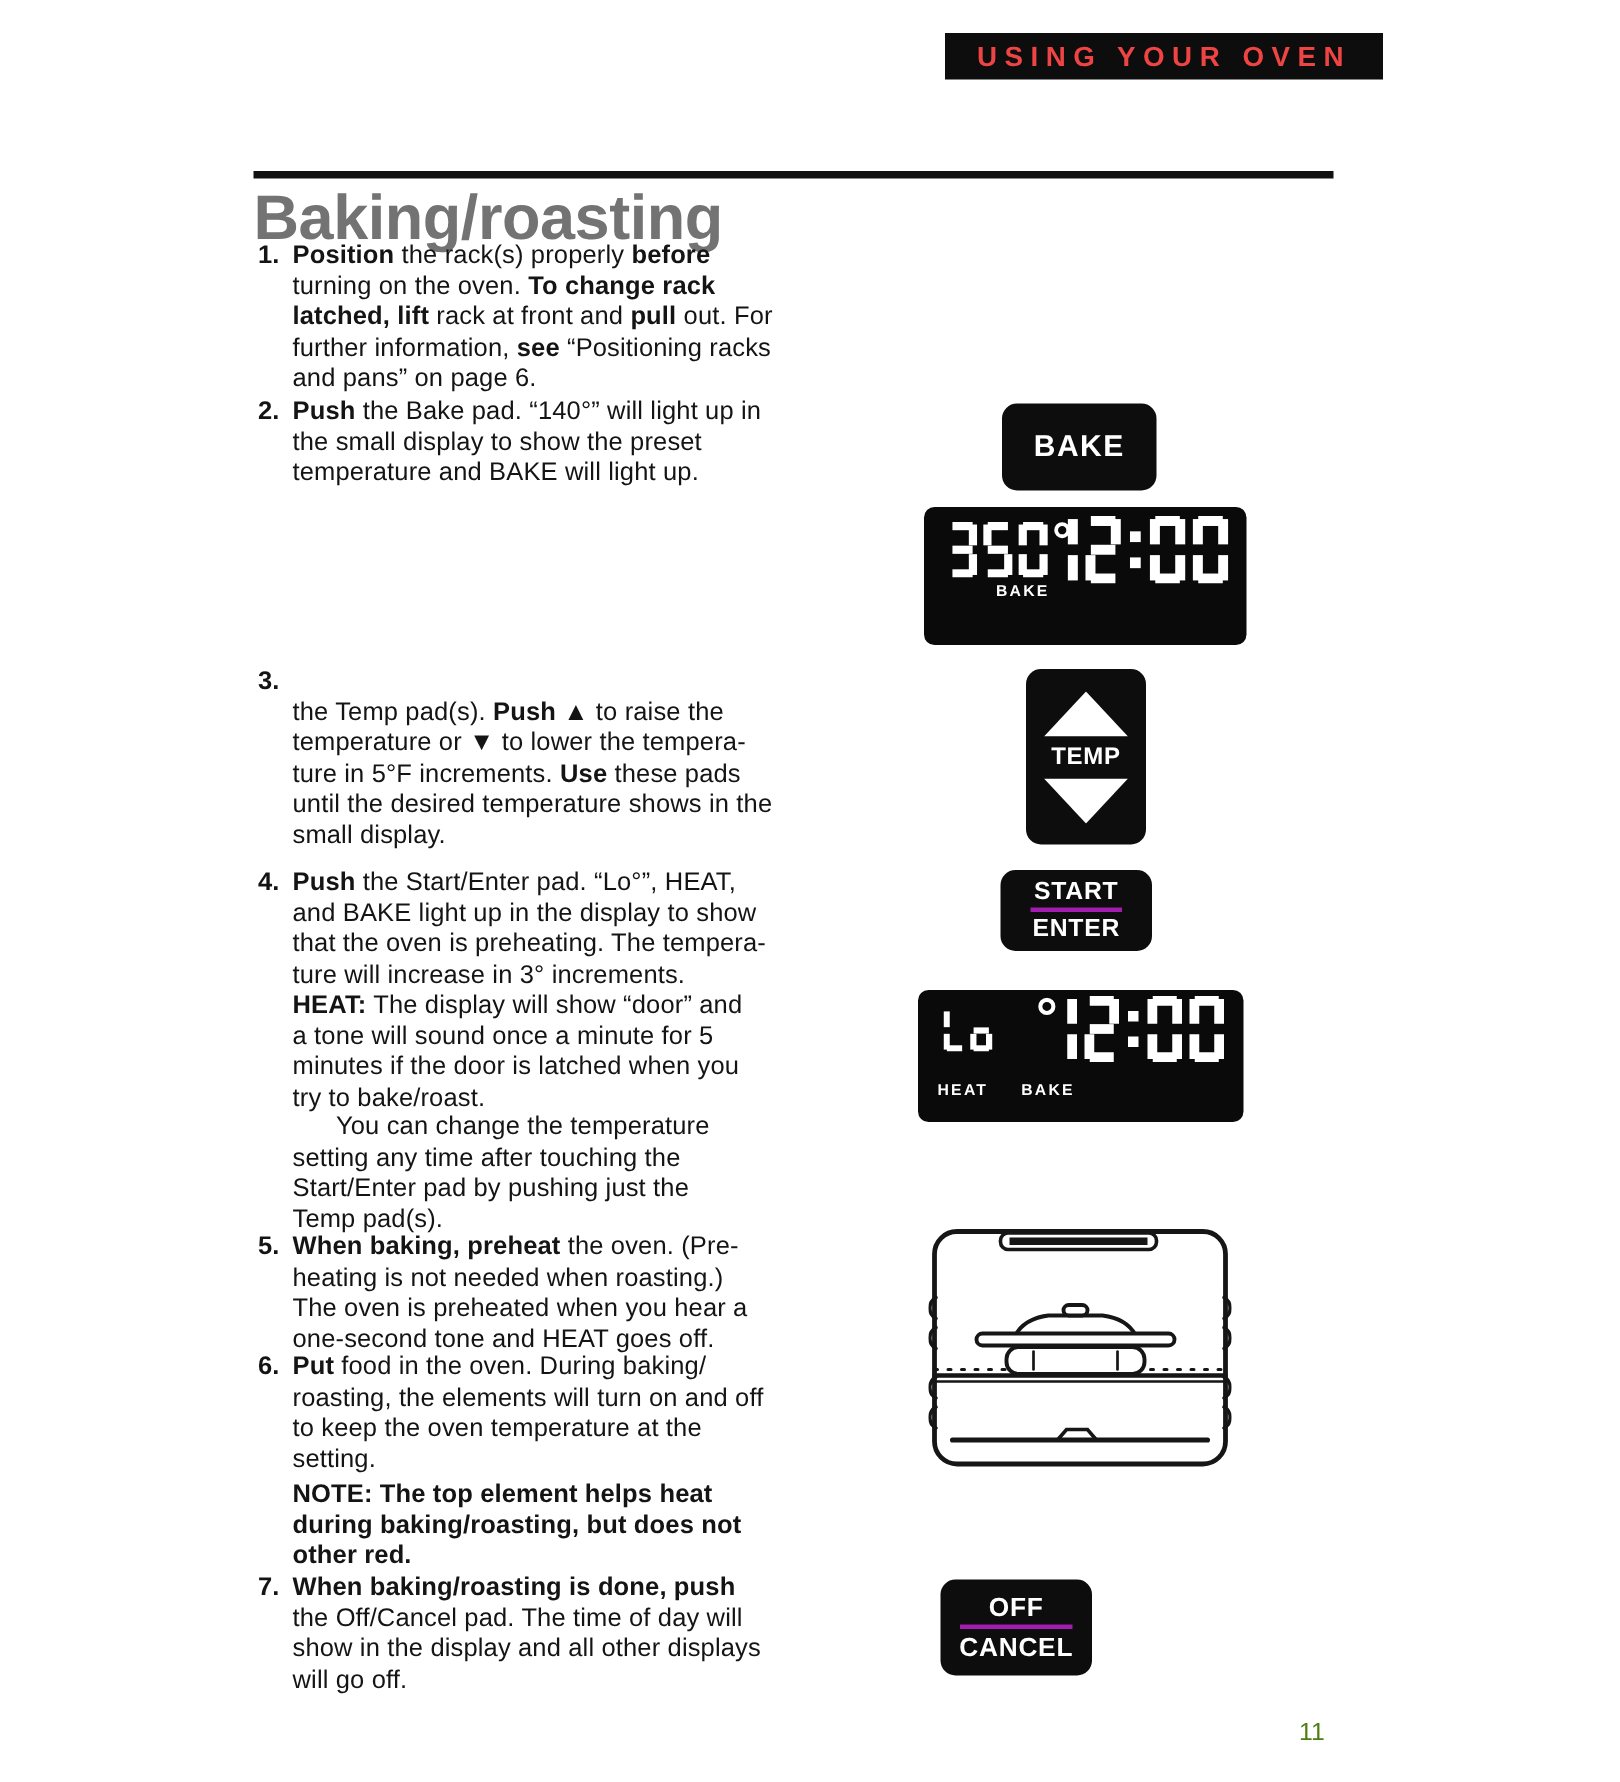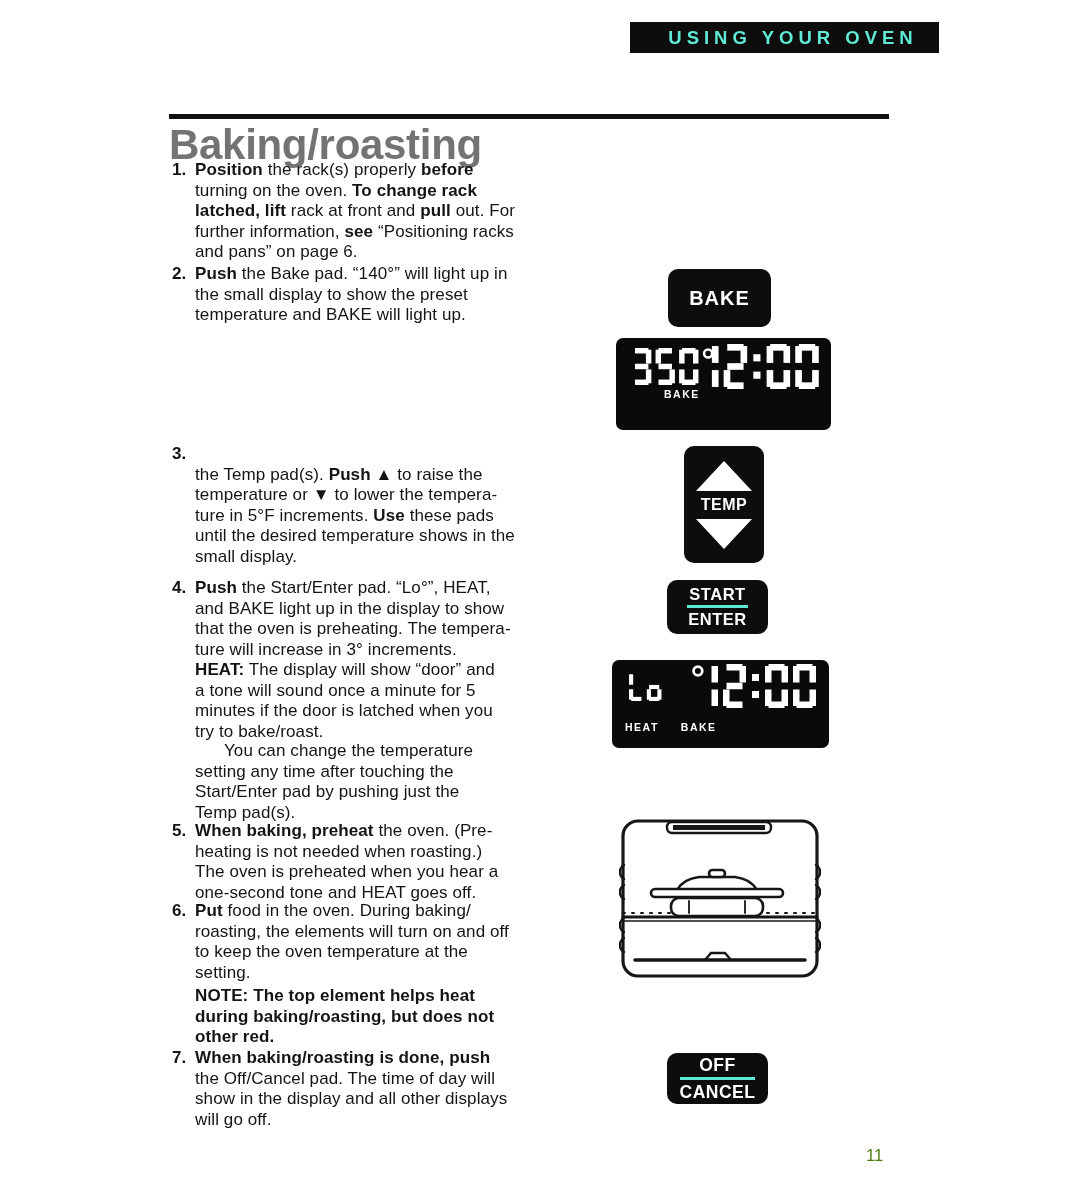--- a/index.html
+++ b/index.html
@@ -4,22 +4,22 @@
 <style>
   html,body{margin:0;padding:0;background:#e8e8e8;}
   .page{
     position:relative; width:1080px; height:1188px; background:#ffffff;
     font-family:"Liberation Sans","DejaVu Sans",sans-serif; color:#141414;
     overflow:hidden; margin:0 auto;
   }
   
   .banner{
     position:absolute; left:630px; top:22px; width:292px; height:31px;
-    background:#0d0d0d; color:#5eead4; display:flex; align-items:center; justify-content:center;
-    font-weight:bold; font-size:18.5px; letter-spacing:5px; white-space:nowrap;padding-left:17px;
+    background:#0d0d0d; color:#ef4444; display:flex; align-items:center; justify-content:center;
+    font-weight:bold; font-size:18.5px; letter-spacing:5px; white-space:nowrap;
   }
   
   .rule{position:absolute; left:169px; top:114px; width:720px; height:5px; background:#111;}
   .title{
     position:absolute; left:169px; top:121px; font-size:42px; font-weight:bold;
     letter-spacing:-0.3px; color:#737373;
   }
   
   .step{position:absolute; left:172px; width:400px; font-size:17px; line-height:20.6px; letter-spacing:0.1px;}
   .step-num{position:absolute; left:0; top:0; font-weight:bold;}
@@ -28,23 +28,23 @@
   
   .pad{
     position:absolute; background:#0d0d0d; color:#fff; border-radius:10px;
     display:flex; flex-direction:column; align-items:center; justify-content:center;
     font-weight:bold;
   }
   #bake-pad{left:668px; top:269px; width:103px; height:58px; font-size:20px; letter-spacing:1px;}
   #temp-pad{left:684px; top:446px; width:80px; height:117px; gap:5px;}
   #temp-pad span{font-size:16px; letter-spacing:0.5px;}
   #start-pad{left:667px; top:580px; width:101px; height:54px; font-size:16.5px; letter-spacing:0.5px;}
-  #off-pad{left:667px; top:1053px; width:101px; height:51px; font-size:17.5px; letter-spacing:0.5px;}
+  #off-pad{left:627px; top:1053px; width:101px; height:64px; font-size:17.5px; letter-spacing:0.5px;}
   .pad-stack{display:flex; flex-direction:column; align-items:center;}
-  .pad-stack .top-line{border-bottom:3px solid #5eead4; padding:0 2px 1px; margin-bottom:2px; align-self:stretch; text-align:center;}
+  .pad-stack .top-line{border-bottom:3px solid #a21caf; padding:0 2px 1px; margin-bottom:2px; align-self:stretch; text-align:center;}
   .tri{display:block;}
   
   .display{position:absolute; background:#0a0a0a; border-radius:7px;}
   #display-preset{left:616px; top:338px; width:215px; height:92px;}
   #display-preheat{left:612px; top:660px; width:217px; height:88px;}
   .display .seg-temp, .display .seg-time, .display .seg-degree, .display .indicators{position:absolute;}
   #display-preset .seg-temp{left:16px; top:10px;}
   #display-preset .indicators{left:48px; top:50px;}
   #display-preset .seg-time{right:12px; top:6px;}
   #display-preheat .seg-temp{left:17px; top:13px;}

